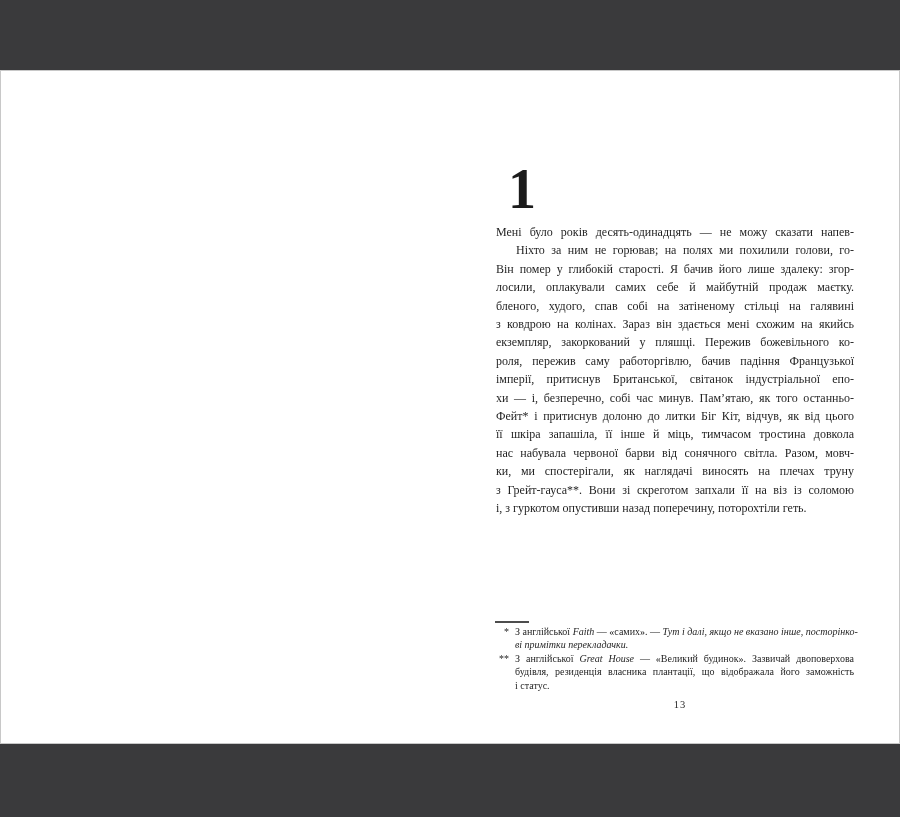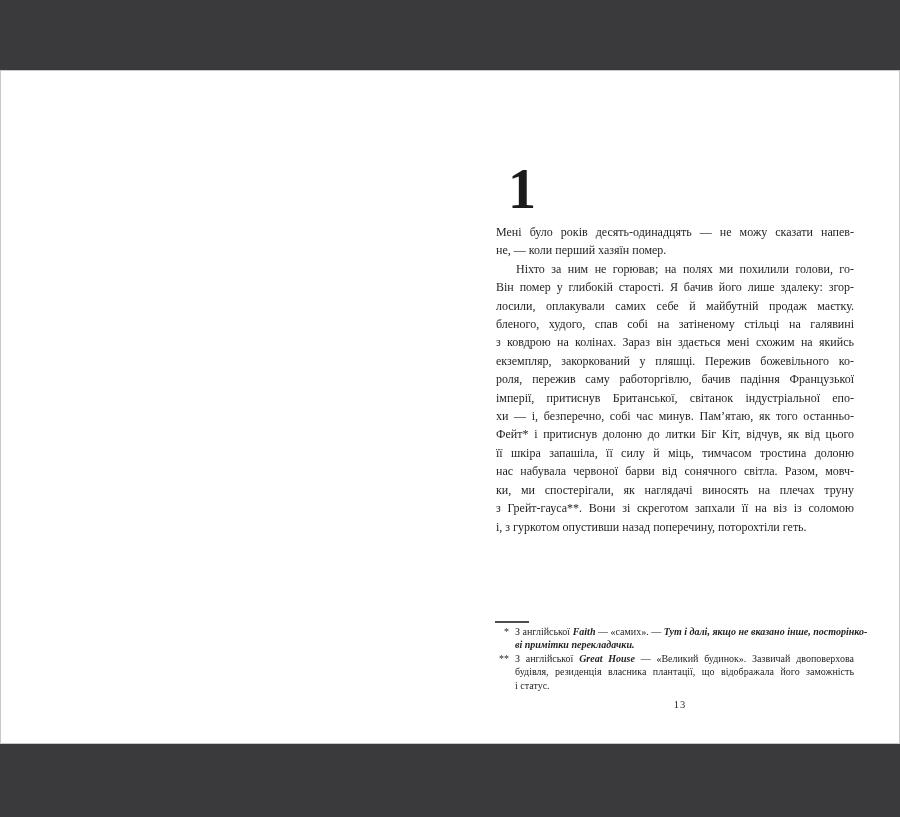--- a/index.html
+++ b/index.html
@@ -67,53 +67,52 @@
     line-height: 13.4px;
   }
   .fn-line {
     font-size: 10px;
     line-height: 13.4px;
     white-space: nowrap;
     text-align: justify;
     text-align-last: justify;
   }
   .fn-line.last { text-align-last: left; }
-  .fn-line i { font-style: italic; font-weight: bold; }
+  .fn-line i { font-style: italic; }
 
   .page-number {
     position: absolute;
     left: 495px; top: 628px;
     width: 368px;
     text-align: center;
     font-size: 10.5px;
     letter-spacing: 1px;
     color: #2a2a2a;
   }
 </style>
 </head>
 <body>
 
 <div class="stage">
   <div class="page">
     <div class="chapter-number">1</div>
 
     <div class="text-column" id="body-lines">
         <div class="bline">Мені було років десять-одинадцять — не можу сказати напев-</div>
-        <div class="bline last">не, — коли перший хазяїн помер.</div>
         <div class="bline indent">Ніхто за ним не горював; на полях ми похилили голови, го-</div>
         <div class="bline">Він помер у глибокій старості. Я бачив його лише здалеку: згор-</div>
         <div class="bline">лосили, оплакували самих себе й майбутній продаж маєтку.</div>
         <div class="bline">бленого, худого, спав собі на затіненому стільці на галявині</div>
         <div class="bline">з ковдрою на колінах. Зараз він здається мені схожим на якийсь</div>
         <div class="bline">екземпляр, закоркований у пляшці. Пережив божевільного ко-</div>
         <div class="bline">роля, пережив саму работоргівлю, бачив падіння Французької</div>
         <div class="bline">імперії, притиснув Британської, світанок індустріальної епо-</div>
         <div class="bline">хи — і, безперечно, собі час минув. Пам’ятаю, як того останньо-</div>
         <div class="bline">Фейт* і притиснув долоню до литки Біг Кіт, відчув, як від цього</div>
-        <div class="bline">її шкіра запашіла, її силу й міць, тимчасом тростина долоню</div>
+        <div class="bline">її шкіра запашіла, її інше й міць, тимчасом тростина довкола</div>
         <div class="bline">нас набувала червоної барви від сонячного світла. Разом, мовч-</div>
         <div class="bline">ки, ми спостерігали, як наглядачі виносять на плечах труну</div>
         <div class="bline">з Грейт-гауса**. Вони зі скреготом запхали її на віз із соломою</div>
         <div class="bline last">і, з гуркотом опустивши назад поперечину, поторохтіли геть.</div>
       </div>
 
     <div class="footnote-rule"></div>
 
     <div class="footnotes" id="footnotes">
         <div class="fn-item">

